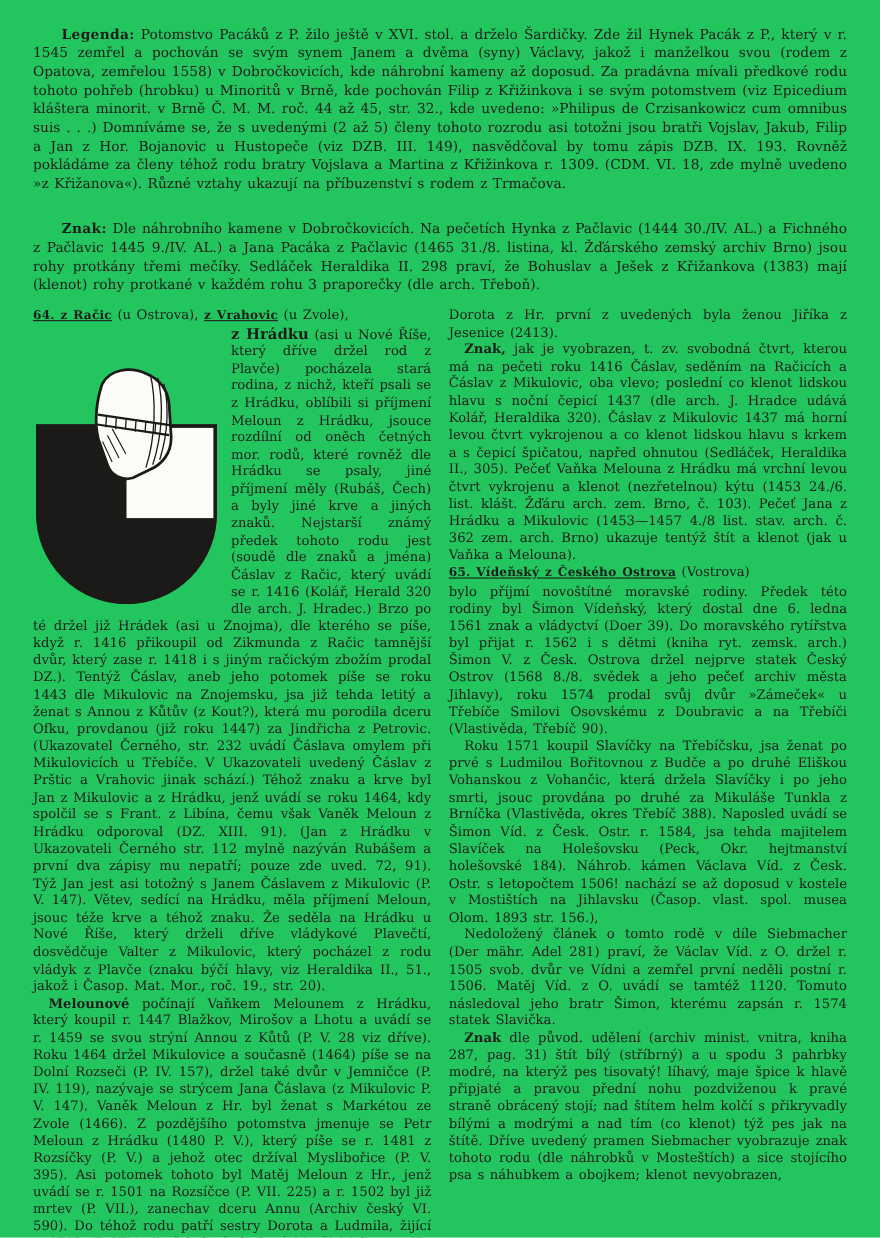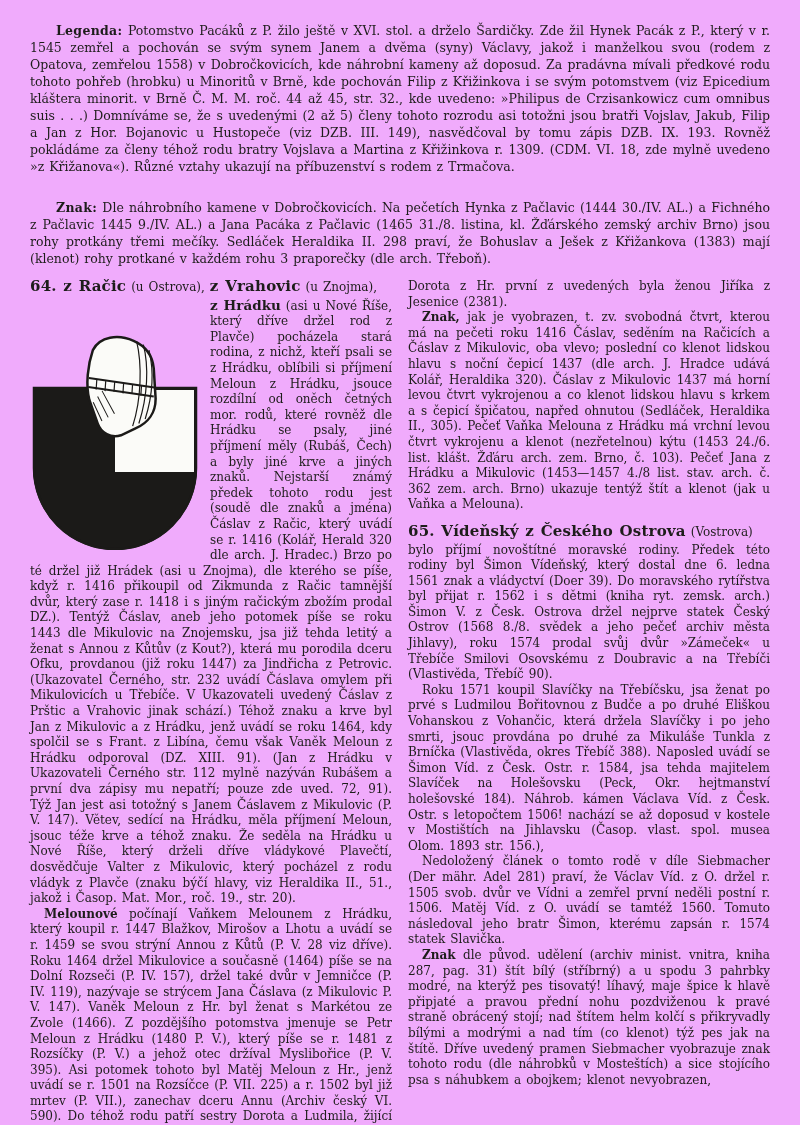--- a/index.html
+++ b/index.html
@@ -1,20 +1,20 @@
 <!DOCTYPE html>
 <html><head>
 <meta charset="utf-8">
 <style>
   html,body { margin:0; padding:0; background:#e8e8e6; }
   .page {
     position:relative;
     width:800px; height:1125px;
     margin:0 auto;
-    background:#f0abfc;
+    background:#22c55e;
     color:#1e1d1b;
     font-family:"DejaVu Serif","Liberation Serif",serif;
     box-sizing:border-box;
     padding:22px 30px 0 30px;
     overflow:hidden;
   }
   
   .topblock p {
     margin:0;
     font-size:12.5px;
@@ -34,28 +34,28 @@
     text-align:justify;
     word-spacing:1.2px;
   }
   .col p { margin:0; }
   .col p.indent { text-indent:14px; }
   .entry-head {
     white-space:nowrap;
     font-size:12px;
     margin:0 0 2px 0;
   }
-  .entry-head b { font-size:15px; letter-spacing:0.2px; }
+  .entry-head b { font-size:11px; letter-spacing:0.2px;text-decoration:underline; }
   .lead-b { font-size:13.5px; }
   .fig {
     float:left;
     width:170px; height:250px;
     margin:2px 10px 2px 0;
   }
-  .gap-top { margin-top:11px; }
+  .gap-top { }
   .pageno {
     position:absolute;
     top:1080px; left:0; right:0;
     text-align:center;
     font-style:italic;
     font-size:15px;
     letter-spacing:1px;
   }
 </style>
 </head>
@@ -64,21 +64,21 @@
 <div class="page">
 
   <div class="topblock">
     <p><b>Legenda:</b><span> Potomstvo Pacáků z P. žilo ještě v XVI. stol. a drželo Šardičky. Zde žil Hynek Pacák z P., který v r. 1545 zemřel a pochován se svým synem Janem a dvěma (syny) Václavy, jakož i manželkou svou (rodem z Opatova, zemřelou 1558) v Dobročkovicích, kde náhrobní kameny až doposud. Za pradávna mívali předkové rodu tohoto pohřeb (hrobku) u Minoritů v Brně, kde pochován Filip z Křižinkova i se svým potomstvem (viz Epicedium kláštera minorit. v Brně Č. M. M. roč. 44 až 45, str. 32., kde uvedeno: »Philipus de Crzisankowicz cum omnibus suis . . .) Domníváme se, že s uvedenými (2 až 5) členy tohoto rozrodu asi totožni jsou bratři Vojslav, Jakub, Filip a Jan z Hor. Bojanovic u Hustopeče (viz DZB. III. 149), nasvědčoval by tomu zápis DZB. IX. 193. Rovněž pokládáme za členy téhož rodu bratry Vojslava a Martina z Křižinkova r. 1309. (CDM. VI. 18, zde mylně uvedeno »z Křižanova«). Různé vztahy ukazují na příbuzenství s rodem z Trmačova.</span></p>
     <p><b>Znak:</b><span> Dle náhrobního kamene v Dobročkovicích. Na pečetích Hynka z Pačlavic (1444 30./IV. AL.) a Fichného z Pačlavic 1445 9./IV. AL.) a Jana Pacáka z Pačlavic (1465 31./8. listina, kl. Žďárského zemský archiv Brno) jsou rohy protkány třemi mečíky. Sedláček Heraldika II. 298 praví, že Bohuslav a Ješek z Křižankova (1383) mají (klenot) rohy protkané v každém rohu 3 praporečky (dle arch. Třeboň).</span></p>
   </div>
 
   <div class="cols">
 
     <div class="col">
-      <div class="entry-head"><b>64. z Račic</b><span> (u Ostrova), </span><b>z Vrahovic</b><span> (u Znojma),</span></div>
+      <div class="entry-head"><b>64. z Račic</b><span> (u Ostrova), </span><b>z Vrahovic</b><span> (u Zvole),</span></div>
 
       <p>
         <span class="fig">
           <svg viewBox="0 0 170 250" width="170" height="250">
 
             <path d="M4,88 L4,168 A81,81 0 0 0 166,168 L166,88 Z" fill="#1b1a18" stroke="#1b1a18" stroke-width="2"></path>
             <rect x="85" y="90" width="79" height="82" fill="#fbfbf8"></rect>
             <path d="M4,88 L4,168 A81,81 0 0 0 166,168 L166,88 Z" fill="none" stroke="#1b1a18" stroke-width="2.5"></path>
 
             <g transform="translate(8,42) rotate(4 80 50)">
@@ -90,26 +90,26 @@
               <path d="M56,62 L66,80 M60,56 L72,76 M64,50 L78,72" stroke="#1b1a18" stroke-width="1" fill="none"></path>
             </g>
           </svg>
         </span><b class="lead-b">z Hrádku</b><span> (asi u Nové Říše, který dříve držel rod z Plavče) pocházela stará rodina, z nichž, kteří psali se z Hrádku, oblíbili si příjmení Meloun z Hrádku, jsouce rozdílní od oněch četných mor. rodů, které rovněž dle Hrádku se psaly, jiné příjmení měly (Rubáš, Čech) a byly jiné krve a jiných znaků. Nejstarší známý předek tohoto rodu jest (soudě dle znaků a jména) Čáslav z Račic, který uvádí se r. 1416 (Kolář, Herald 320 dle arch. J. Hradec.) Brzo po té držel již Hrádek (asi u Znojma), dle kterého se píše, když r. 1416 přikoupil od Zikmunda z Račic tamnější dvůr, který zase r. 1418 i s jiným račickým zbožím prodal DZ.). Tentýž Čáslav, aneb jeho potomek píše se roku 1443 dle Mikulovic na Znojemsku, jsa již tehda letitý a ženat s Annou z Kůtův (z Kout?), která mu porodila dceru Ofku, provdanou (již roku 1447) za Jindřicha z Petrovic. (Ukazovatel Černého, str. 232 uvádí Čáslava omylem při Mikulovicích u Třebíče. V Ukazovateli uvedený Čáslav z Prštic a Vrahovic jinak schází.) Téhož znaku a krve byl Jan z Mikulovic a z Hrádku, jenž uvádí se roku 1464, kdy spolčil se s Frant. z Libína, čemu však Vaněk Meloun z Hrádku odporoval (DZ. XIII. 91). (Jan z Hrádku v Ukazovateli Černého str. 112 mylně nazýván Rubášem a první dva zápisy mu nepatří; pouze zde uved. 72, 91). Týž Jan jest asi totožný s Janem Čáslavem z Mikulovic (P. V. 147). Větev, sedící na Hrádku, měla příjmení Meloun, jsouc téže krve a téhož znaku. Že seděla na Hrádku u Nové Říše, který drželi dříve vládykové Plavečtí, dosvědčuje Valter z Mikulovic, který pocházel z rodu vládyk z Plavče (znaku býčí hlavy, viz Heraldika II., 51., jakož i Časop. Mat. Mor., roč. 19., str. 20).</span>
       </p>
 
       <p class="indent"><b>Melounové</b><span> počínají Vaňkem Melounem z Hrádku, který koupil r. 1447 Blažkov, Mirošov a Lhotu a uvádí se r. 1459 se svou strýní Annou z Kůtů (P. V. 28 viz dříve). Roku 1464 držel Mikulovice a současně (1464) píše se na Dolní Rozseči (P. IV. 157), držel také dvůr v Jemničce (P. IV. 119), nazývaje se strýcem Jana Čáslava (z Mikulovic P. V. 147). Vaněk Meloun z Hr. byl ženat s Markétou ze Zvole (1466). Z pozdějšího potomstva jmenuje se Petr Meloun z Hrádku (1480 P. V.), který píše se r. 1481 z Rozsíčky (P. V.) a jehož otec držíval Myslibořice (P. V. 395). Asi potomek tohoto byl Matěj Meloun z Hr., jenž uvádí se r. 1501 na Rozsíčce (P. VII. 225) a r. 1502 byl již mrtev (P. VII.), zanechav dceru Annu (Archiv český VI. 590). Do téhož rodu patří sestry Dorota a Ludmila, žijící r. 1502 (P. VII.), jimž byl předeslaný Matěj Meloun z Hr. bratrancem.</span></p>
     </div>
 
     <div class="col">
-      <p>Dorota z Hr. první z uvedených byla ženou Jiříka z Jesenice (2381).</p>
+      <p>Dorota z Hr. první z uvedených byla ženou Jiříka z Jesenice (2413).</p>
 
       <p class="indent"><b>Znak,</b><span> jak je vyobrazen, t. zv. svobodná čtvrt, kterou má na pečeti roku 1416 Čáslav, seděním na Račicích a Čáslav z Mikulovic, oba vlevo; poslední co klenot lidskou hlavu s noční čepicí 1437 (dle arch. J. Hradce udává Kolář, Heraldika 320). Čáslav z Mikulovic 1437 má horní levou čtvrt vykrojenou a co klenot lidskou hlavu s krkem a s čepicí špičatou, napřed ohnutou (Sedláček, Heraldika II., 305). Pečeť Vaňka Melouna z Hrádku má vrchní levou čtvrt vykrojenu a klenot (nezřetelnou) kýtu (1453 24./6. list. klášt. Žďáru arch. zem. Brno, č. 103). Pečeť Jana z Hrádku a Mikulovic (1453—1457 4./8 list. stav. arch. č. 362 zem. arch. Brno) ukazuje tentýž štít a klenot (jak u Vaňka a Melouna).</span></p>
 
       <div class="entry-head gap-top"><b>65. Vídeňský z Českého Ostrova</b><span> (Vostrova)</span></div>
 
       <p>bylo příjmí novoštítné moravské rodiny. Předek této rodiny byl Šimon Vídeňský, který dostal dne 6. ledna 1561 znak a vládyctví (Doer 39). Do moravského rytířstva byl přijat r. 1562 i s dětmi (kniha ryt. zemsk. arch.) Šimon V. z Česk. Ostrova držel nejprve statek Český Ostrov (1568 8./8. svědek a jeho pečeť archiv města Jihlavy), roku 1574 prodal svůj dvůr »Zámeček« u Třebíče Smilovi Osovskému z Doubravic a na Třebíči (Vlastivěda, Třebíč 90).</p>
       <p class="indent">Roku 1571 koupil Slavíčky na Třebíčsku, jsa ženat po prvé s Ludmilou Bořitovnou z Budče a po druhé Eliškou Vohanskou z Vohančic, která držela Slavíčky i po jeho smrti, jsouc provdána po druhé za Mikuláše Tunkla z Brníčka (Vlastivěda, okres Třebíč 388). Naposled uvádí se Šimon Víd. z Česk. Ostr. r. 1584, jsa tehda majitelem Slavíček na Holešovsku (Peck, Okr. hejtmanství holešovské 184). Náhrob. kámen Václava Víd. z Česk. Ostr. s letopočtem 1506! nachází se až doposud v kostele v Mostištích na Jihlavsku (Časop. vlast. spol. musea Olom. 1893 str. 156.),</p>
-      <p class="indent">Nedoložený článek o tomto rodě v díle Siebmacher (Der mähr. Adel 281) praví, že Václav Víd. z O. držel r. 1505 svob. dvůr ve Vídni a zemřel první neděli postní r. 1506. Matěj Víd. z O. uvádí se tamtéž 1560. Tomuto následoval jeho bratr Šimon, kterému zapsán r. 1574 statek Slavička.</p>
+      <p class="indent">Nedoložený článek o tomto rodě v díle Siebmacher (Der mähr. Adel 281) praví, že Václav Víd. z O. držel r. 1505 svob. dvůr ve Vídni a zemřel první neděli postní r. 1506. Matěj Víd. z O. uvádí se tamtéž 1120. Tomuto následoval jeho bratr Šimon, kterému zapsán r. 1574 statek Slavička.</p>
       <p class="indent"><b>Znak</b><span> dle původ. udělení (archiv minist. vnitra, kniha 287, pag. 31) štít bílý (stříbrný) a u spodu 3 pahrbky modré, na kterýž pes tisovatý! líhavý, maje špice k hlavě připjaté a pravou přední nohu pozdviženou k pravé straně obrácený stojí; nad štítem helm kolčí s přikryvadly bílými a modrými a nad tím (co klenot) týž pes jak na štítě. Dříve uvedený pramen Siebmacher vyobrazuje znak tohoto rodu (dle náhrobků v Mosteštích) a sice stojícího psa s náhubkem a obojkem; klenot nevyobrazen,</span></p>
     </div>
   </div>
 
 </div>
 
 </body></html>

